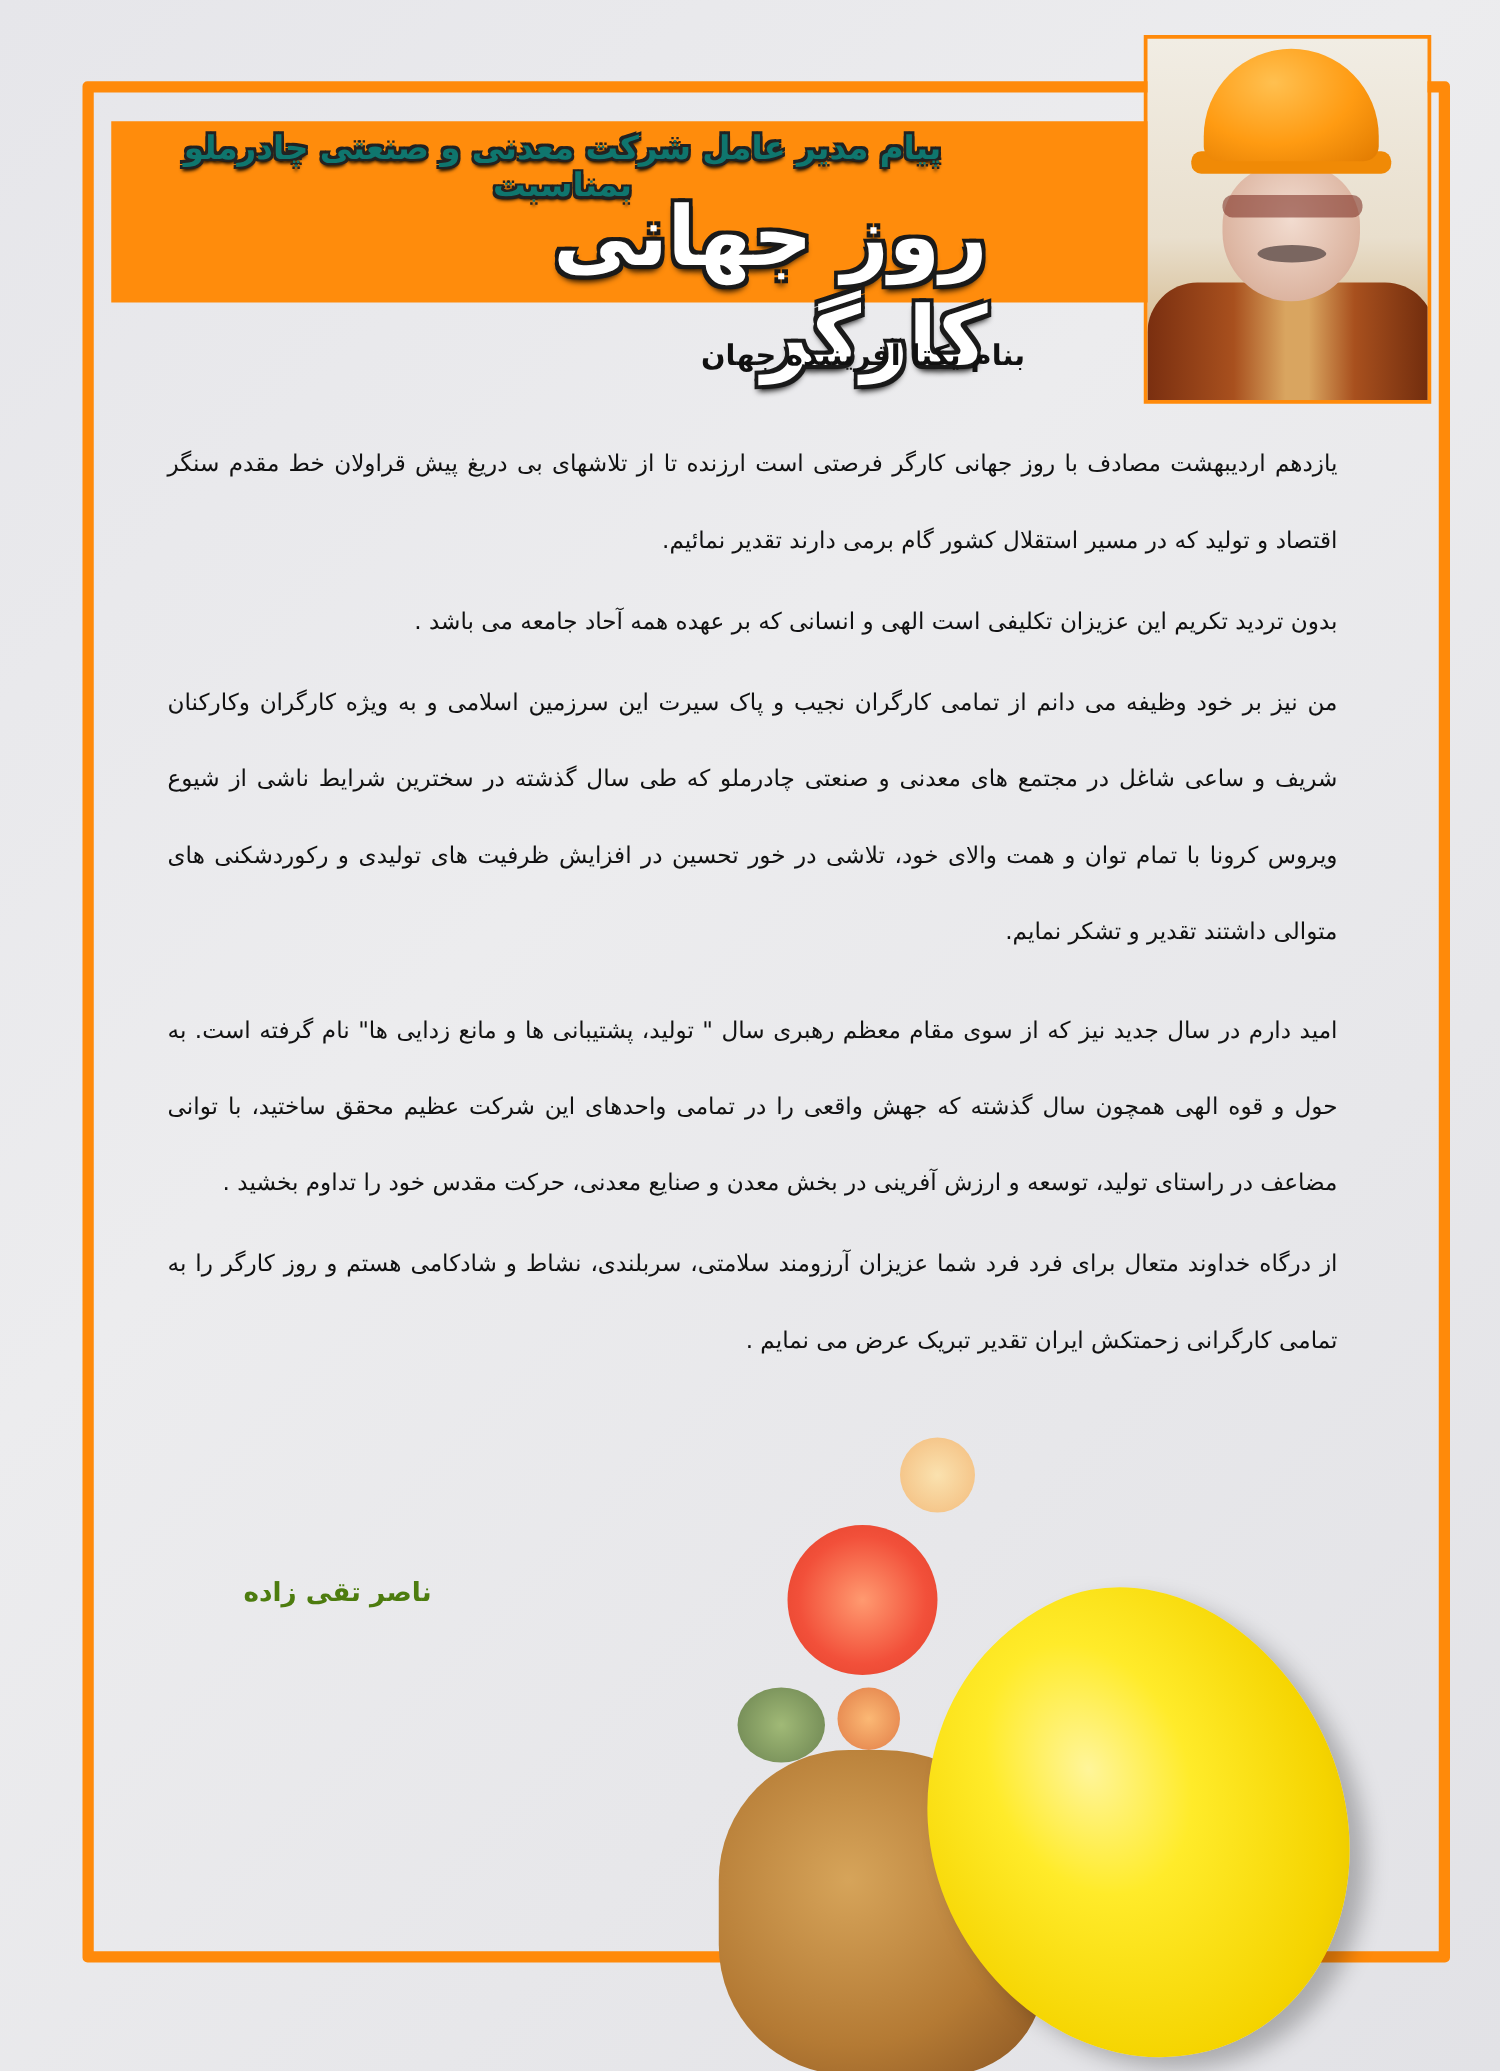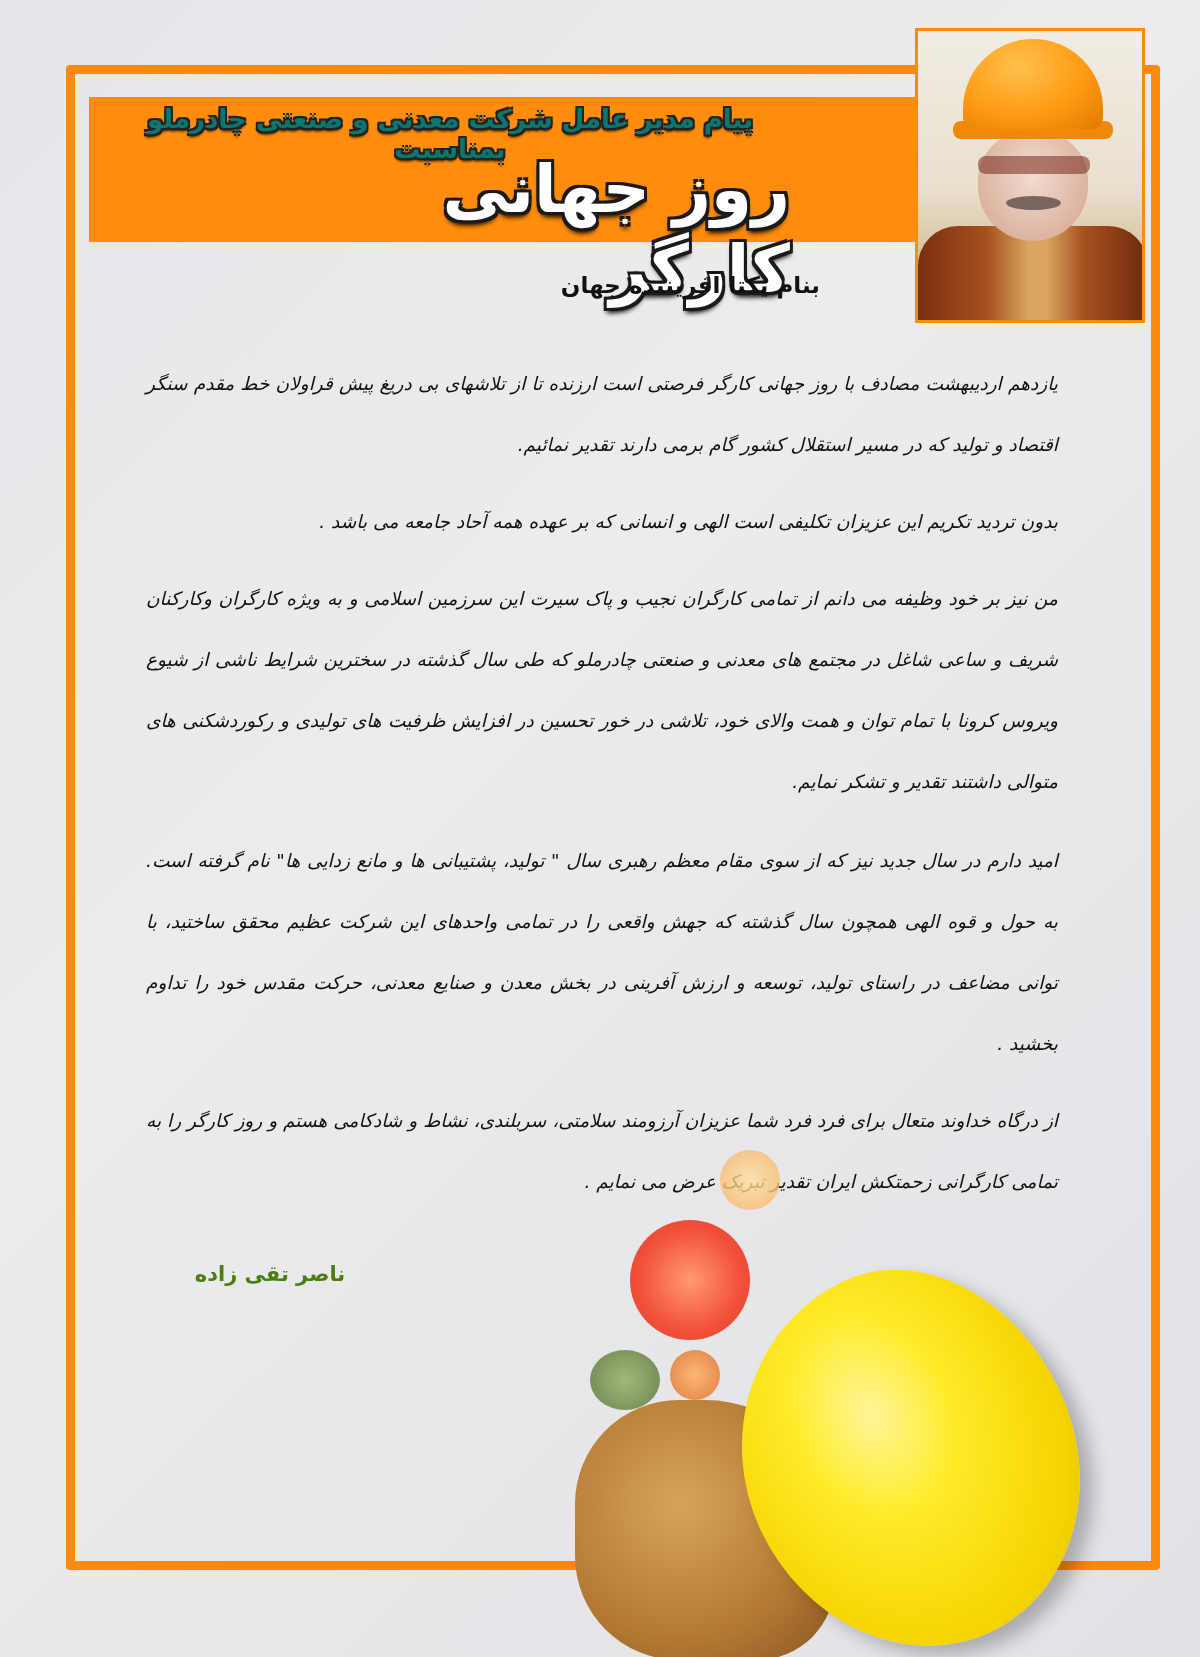--- a/index.html
+++ b/index.html
@@ -62,21 +62,21 @@
   }
   .heading-line {
     position: absolute; left: 290px; width: 530px; top: 272px; text-align: right;
     direction: rtl; font-weight: bold; font-size: 23px; color: #111;
   }
   .body-text {
     position: absolute; left: 130px; top: 337px; width: 944px;
     direction: rtl; text-align: justify; text-align-last: right;
     font-size: 18.5px; color: #111; line-height: 61px;
   }
-  .body-text p { margin: 16px; font-style: italic; }
+  .body-text p { margin: 4px; }
   .body-text p.gap { margin-top: 18px; }
   .signature {
     position: absolute; left: 180px; top: 1262px; width: 180px; text-align: center;
     direction: rtl; font-weight: bold; font-size: 21px; color: #4d7c0f;
   }
   .decor {
     position: absolute; left: 560px; top: 1150px; width: 580px; height: 507px;
   }
   .decor .flower {
     position: absolute; border-radius: 50%;

